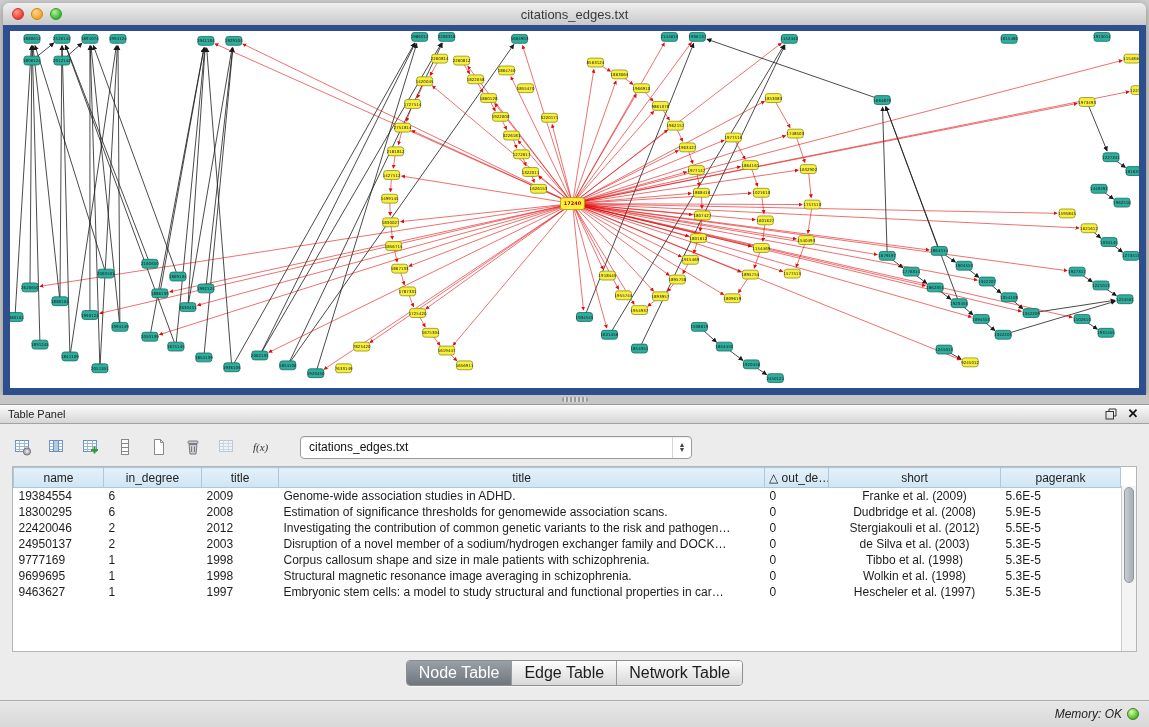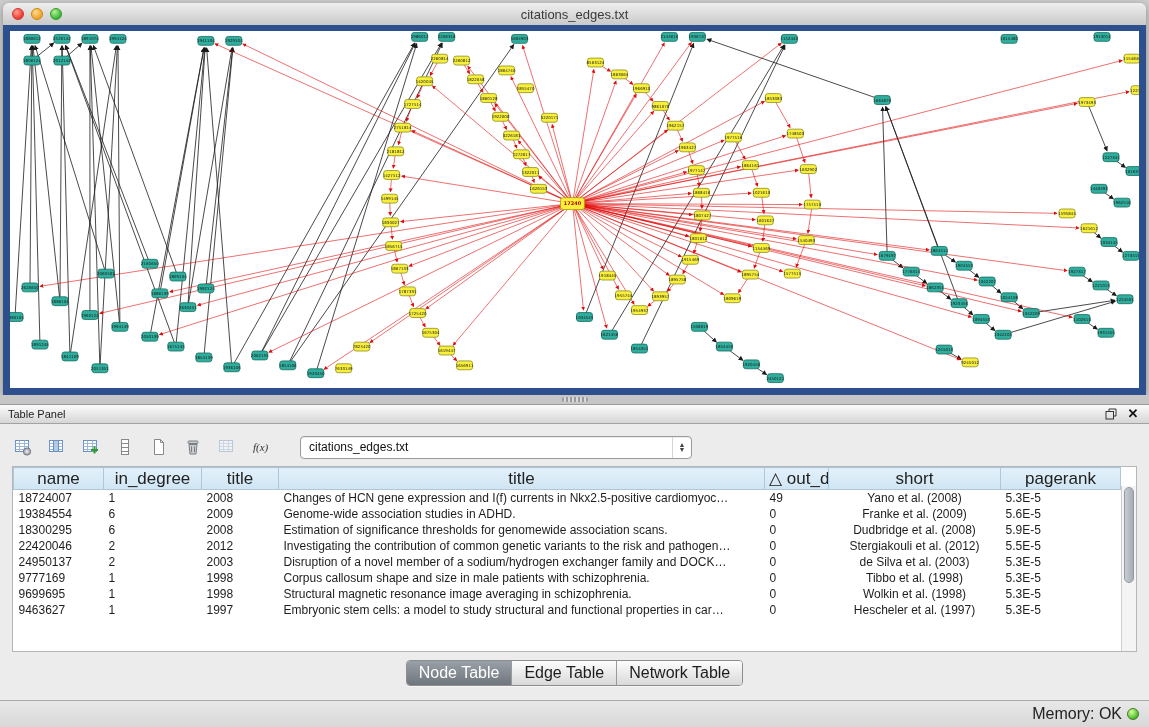--- a/index.html
+++ b/index.html
@@ -38,35 +38,35 @@
   .panel-body{position:absolute;top:19px;left:0;right:0;bottom:0;}
   .toolbar{display:flex;align-items:center;gap:10px;margin:10px 14px 4px 14px;height:26px;}
   .tb-icon{width:24px;height:22px;display:flex;align-items:center;justify-content:flex-start;border-radius:3px;}
   .tb-icon.disabled{opacity:.4;}
   .combo{margin-left:14px;width:392px;height:23px;background:#ffffff;border:1px solid #9a9a9a;border-radius:4px;display:flex;align-items:center;box-sizing:border-box;box-shadow:inset 0 1px 1px rgba(0,0,0,.08);}
   .combo-text{flex:1;font-size:12px;color:#111;padding-left:8px;white-space:nowrap;overflow:hidden;}
   .combo-arrows{width:18px;display:flex;flex-direction:column;align-items:center;justify-content:center;line-height:5px;color:#444;font-size:7px;border-left:1px solid #d5d5d5;height:100%;}
 
   .table-wrap{position:relative;margin:6px 12px 0 12px;height:186px;background:#ffffff;border:1px solid #b6b6b6;box-sizing:border-box;overflow:hidden;}
   table.data{border-collapse:collapse;table-layout:fixed;width:1108px;}
-  table.data th{height:19px;background:linear-gradient(#e3f1fa,#cfe5f3);border:1px solid #aec8d9;font-size:17px;font-weight:normal;color:#222;padding:0 4px;white-space:nowrap;overflow:hidden;text-align:center;}
+  table.data th{height:19px;background:linear-gradient(#e3f1fa,#cfe5f3);border:1px solid #aec8d9;font-size:12px;font-weight:normal;color:#222;padding:0 4px;white-space:nowrap;overflow:hidden;text-align:center;}
   table.data td{height:16px;font-size:12px;color:#1d1d1d;padding:0 5px;white-space:nowrap;overflow:hidden;border:none;}
   td.c-short{text-align:center;}
   .vscroll{position:absolute;top:19px;right:0;bottom:0;width:15px;background:#f4f4f4;border-left:1px solid #cdcdcd;box-sizing:border-box;}
   .vthumb{position:absolute;top:1px;left:2px;width:10px;height:58%;border-radius:6px;background:linear-gradient(90deg,#c9cdd3,#a7adb6);border:1px solid #9299a3;box-sizing:border-box;}
 
   .tabs-row{display:flex;justify-content:center;margin-top:8px;}
   .tabs{display:inline-flex;border:1px solid #8e8e8e;border-radius:4px;overflow:hidden;box-shadow:0 1px 0 rgba(255,255,255,.6);}
   .tab{padding:3px 12px;font-size:16px;background:linear-gradient(#fdfdfd,#d9d9d9);color:#1d1d1d;border-right:1px solid #9a9a9a;cursor:default;}
   .tab:last-child{border-right:none;}
   .tab.active{background:linear-gradient(#9aa0a7,#6f767e);color:#ffffff;}
 
   
   .statusbar{position:absolute;left:0;top:700px;width:1149px;height:27px;background:linear-gradient(#e8e8e8,#d8d8d8);border-top:1px solid #ababab;display:flex;align-items:center;justify-content:flex-end;padding:0 10px;box-sizing:border-box;gap:5px;}
-  .mem-label{font-size:16px;color:#222;}
+  .mem-label{font-size:12px;color:#222;font-style:italic;}
   .mem-dot{width:12px;height:12px;border-radius:50%;background:radial-gradient(circle at 35% 30%,#d9ff9e,#54c22e 65%,#2f8f1f);border:1px solid #48792b;box-sizing:border-box;}
 </style>
 </head>
 <body>
 
 <div class="app">
 
   <div class="net-window">
     <div class="titlebar">
       <div class="lights">
@@ -899,29 +899,20 @@
                 <th>in_degree</th>
                 <th>title</th>
                 <th>title</th>
                 <th>△ out_de…</th>
                 <th>short</th>
                 <th>pagerank</th>
               </tr>
             </thead>
           <tbody id="tbody">
               <tr>
-                <td>18724007</td>
-                <td>1</td>
-                <td>2008</td>
-                <td>Changes of HCN gene expression and I(f) currents in Nkx2.5-positive cardiomyoc…</td>
-                <td>49</td>
-                <td class="c-short">Yano et al. (2008)</td>
-                <td>5.3E-5</td>
-              </tr>
-              <tr>
                 <td>19384554</td>
                 <td>6</td>
                 <td>2009</td>
                 <td>Genome-wide association studies in ADHD.</td>
                 <td>0</td>
                 <td class="c-short">Franke et al. (2009)</td>
                 <td>5.6E-5</td>
               </tr>
               <tr>
                 <td>18300295</td>

